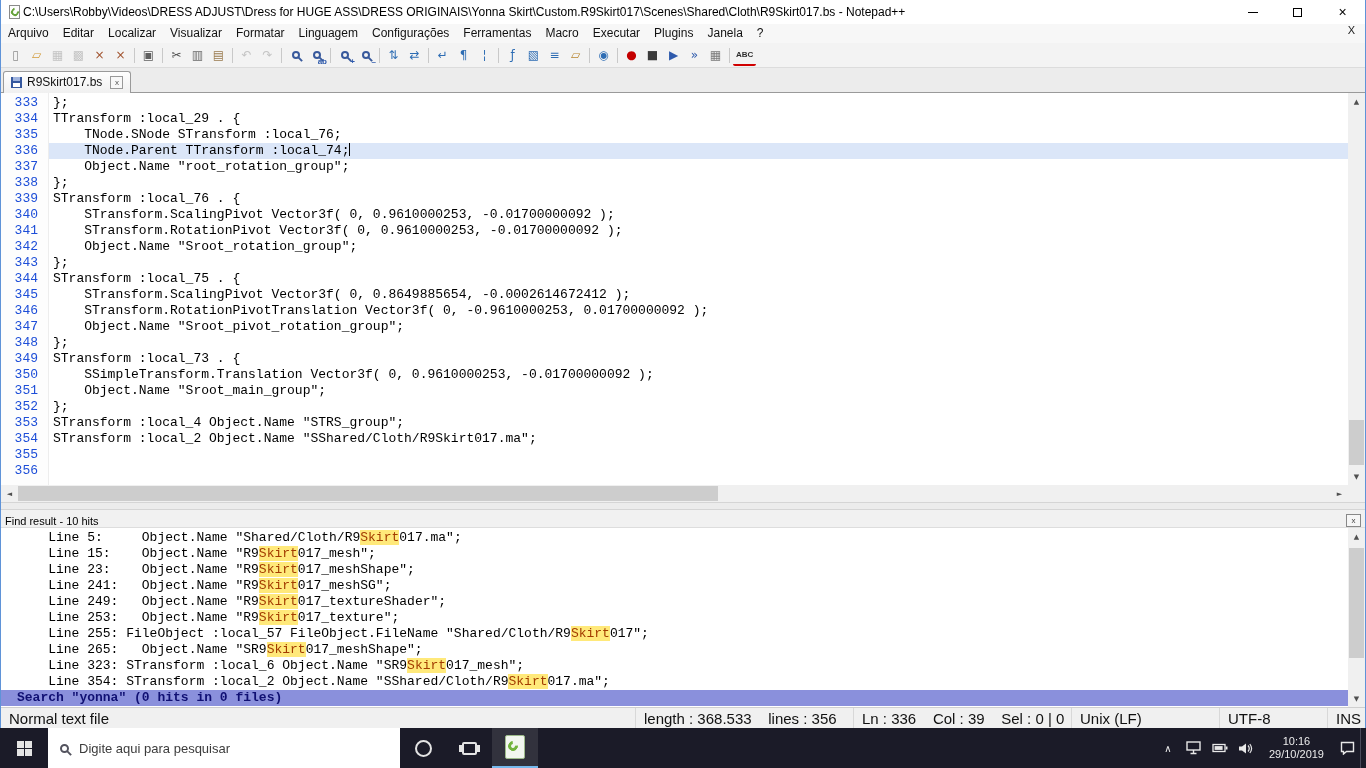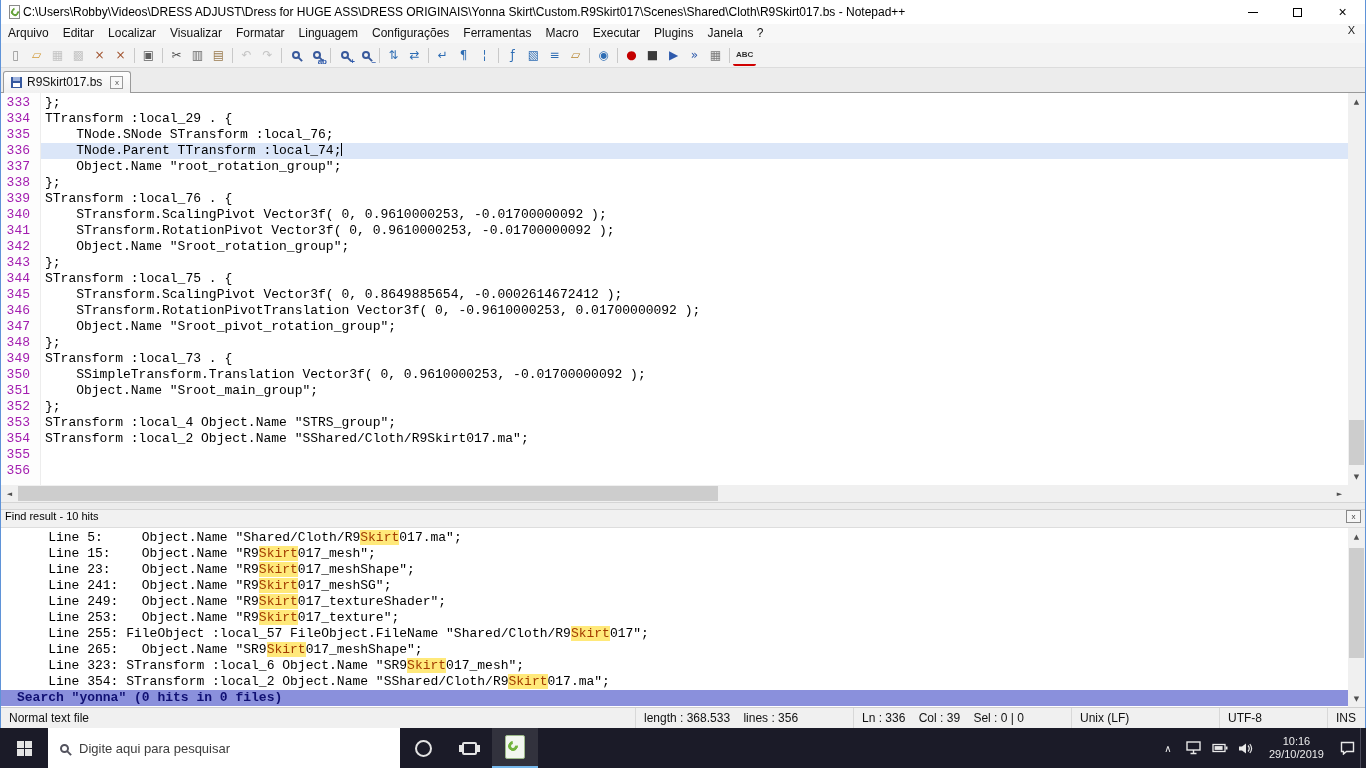--- a/index.html
+++ b/index.html
@@ -44,21 +44,21 @@
          border: 1px solid #9a9a9a; border-bottom: none; border-radius: 3px 3px 0 0; font-size: 12px; position: relative; top: 1px; }
   .tab-save-icon { width: 11px; height: 11px; background: #35589e; position: relative; display: inline-block; flex: none; }
   .tab-save-icon::before { content: ""; position: absolute; left: 2px; top: 0; right: 2px; height: 4px; background: #9fb3dd; }
   .tab-save-icon::after { content: ""; position: absolute; left: 2px; bottom: 1px; right: 2px; height: 4px; background: #fff; }
   .tab-label { color: #111; }
   .tab-close { width: 13px; height: 13px; border: 1px solid #999; background: #f8f8f8; display: flex; align-items: center; justify-content: center; font-size: 8px; color: #555; margin-left: 3px; }
 
   
   .editor { flex: 1; min-height: 0; position: relative; display: flex; background: #fff;
             font-family: "Liberation Mono", "DejaVu Sans Mono", monospace; font-size: 13px; line-height: 16px; overflow: hidden; }
-  .gutter { width: 40px; flex: none; background: #fdfdfd; border-right: 1px solid #ededed; color: #a21caf; text-align: right; padding: 2px 10px 0 0; }
+  .gutter { width: 48px; flex: none; background: #fdfdfd; border-right: 1px solid #ededed; color: #1d4ed8; text-align: right; padding: 2px 10px 0 0; }
   .ln { height: 16px; }
   .code { flex: 1; min-width: 0; padding-top: 2px; margin-right: 17px; margin-bottom: 17px; overflow: hidden; }
   .code-line { height: 16px; white-space: pre; padding-left: 4px; color: #000; }
   .code-line.current { background: #dbe6f8; }
   .caret { display: inline-block; width: 1px; height: 13px; background: #000; vertical-align: -2px; }
 
   
   .sb-v { position: absolute; top: 0; right: 0; bottom: 17px; width: 17px; background: #f0f0f0; }
   .sb-btn { position: absolute; width: 17px; height: 17px; display: flex; align-items: center; justify-content: center;
             font-size: 7px; color: #505050; font-family: "DejaVu Sans", sans-serif; }
@@ -68,33 +68,33 @@
   .sb-h { position: absolute; left: 0; right: 17px; bottom: 0; height: 17px; background: #f0f0f0; }
   .sb-h .left { left: 0; top: 0; } .sb-h .right { right: 0; top: 0; }
   .sb-thumb-h { position: absolute; top: 1px; bottom: 1px; left: 17px; width: 52%; background: #cdcdcd; }
   .sb-corner { position: absolute; right: 0; bottom: 0; width: 17px; height: 17px; background: #f0f0f0; }
 
   
   .splitter { height: 8px; background: #ececec; border-top: 1px solid #d5d5d5; border-bottom: 1px solid #d5d5d5; flex: none; }
 
   
   .find-panel { height: 197px; flex: none; position: relative; display: flex; flex-direction: column; background: #fff; }
-  .find-header { height: 18px; background: #f1f1f1; border-bottom: 1px solid #ddd; display: flex; align-items: flex-start; padding: 0 4px; flex: none; }
+  .find-header { height: 18px; background: #f1f1f1; border-bottom: 1px solid #ddd; display: flex; align-items: flex-end; padding: 0 4px; flex: none; }
   .find-title { font-size: 11px; color: #000; }
   .find-close { margin-left: auto; width: 15px; height: 13px; border: 1px solid #888; background: #f6f6f6; display: flex; align-items: center; justify-content: center; font-size: 8px; color: #444; }
   .find-body { flex: 1; overflow: hidden; padding-top: 2px; margin-right: 17px;
                font-family: "Liberation Mono", "DejaVu Sans Mono", monospace; font-size: 13px; line-height: 16px; }
   .result-line { height: 16px; white-space: pre; padding-left: 16px; color: #000; }
   .match { background: #ffe97a; color: #a33c00; }
   .find-footer { height: 16px; white-space: pre; padding-left: 16px; background: #8a90dc; color: #101073; font-weight: bold; }
   .find-sb { top: 18px; bottom: 0; }
   .find-sb .sb-thumb-v { top: 20px; height: 110px; }
 
   
-  .statusbar { height: 21px; background: #f0f0f0; border-top: 1px solid #cfcfcf; display: flex; align-items: stretch; flex: none; font-size: 12px; color: #111; }
+  .statusbar { height: 21px; background: #f0f0f0; border-top: 1px solid #cfcfcf; display: flex; align-items: stretch; flex: none; font-size: 15px; color: #111; }
   .sb-cell { display: flex; align-items: center; padding: 0 8px; white-space: pre; border-left: 1px solid #d8d8d8; }
   .sb-cell.doc-type { border-left: none; flex: 1; }
   .w-len { width: 218px; } .w-pos { width: 218px; } .w-eol { width: 148px; } .w-enc { width: 108px; } .w-ins { width: 38px; }
 
   
   .taskbar { height: 40px; background: #1b1b28; display: flex; align-items: stretch; flex: none; }
   .tb-start { width: 48px; display: flex; align-items: center; justify-content: center; }
   .winlogo { display: grid; grid-template-columns: 7px 7px; grid-template-rows: 7px 7px; gap: 1px; }
   .winlogo i { background: #e4e4e4; }
   .tb-search { width: 352px; background: #fff; display: flex; align-items: center; padding: 0 12px; gap: 10px; }

